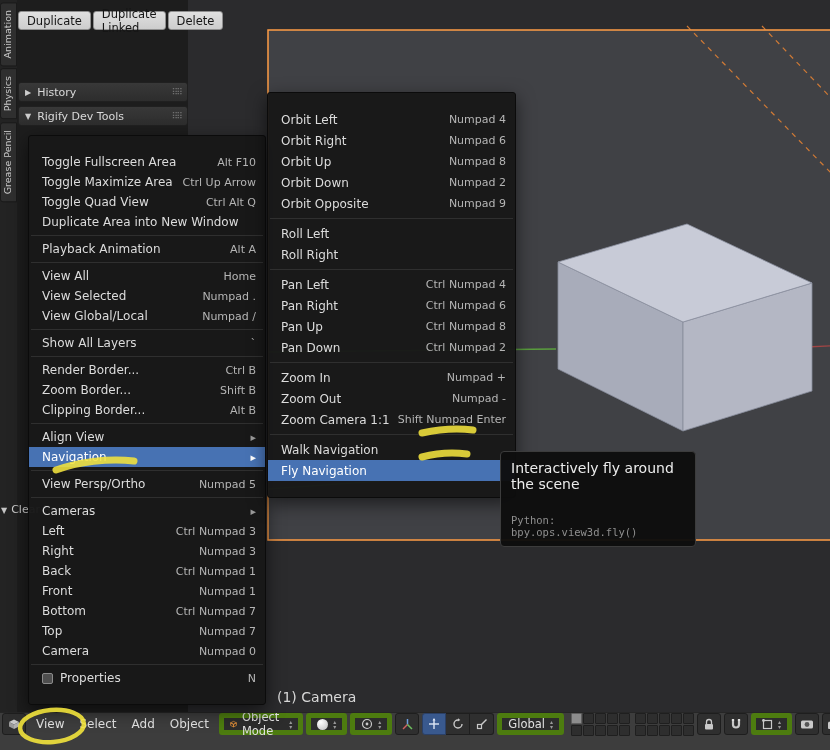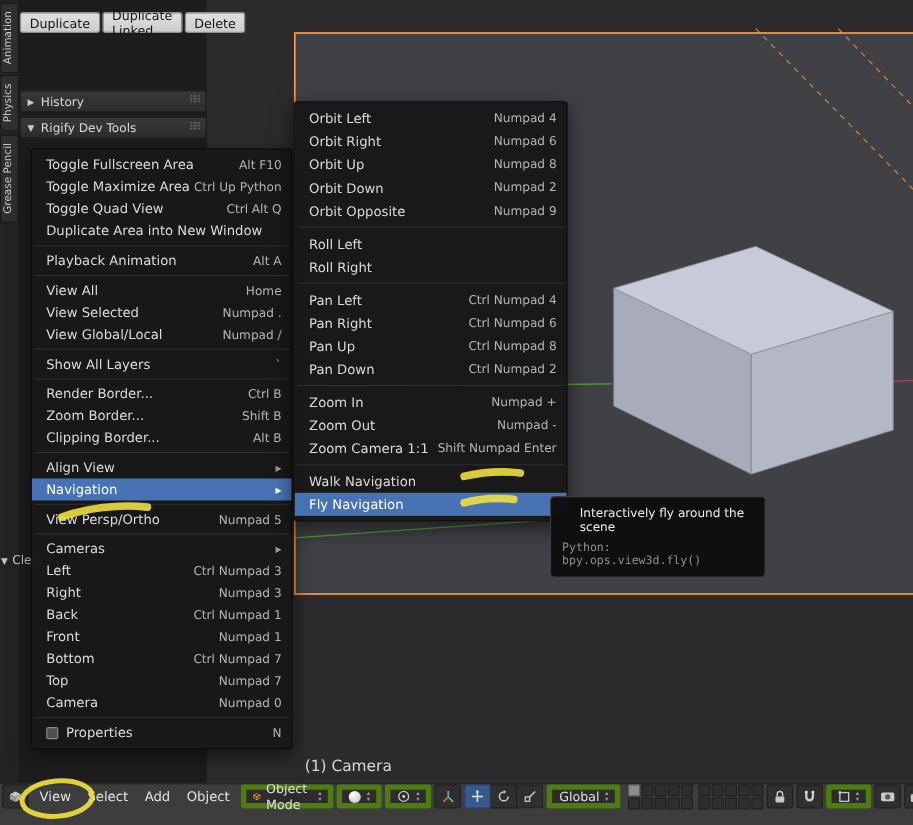--- a/index.html
+++ b/index.html
@@ -22,39 +22,39 @@
   
   .panel-hdr{position:absolute;width:170px;height:20px;background:linear-gradient(#383838,#2d2d2d);border:1px solid #202020;border-radius:3px;display:flex;align-items:center;padding:0 6px;z-index:3;color:#d9d9d9;font-size:11px;}
   .panel-hdr .p-arrow{font-size:8px;color:#cccccc;margin-right:6px;}
   .panel-hdr .p-grip{margin-left:auto;font-size:9px;color:#707070;letter-spacing:-2px;}
   .panel-history{left:18px;top:82px;}
   .panel-rigify{left:18px;top:106px;}
   .clear-ro{position:absolute;left:1px;top:503px;z-index:1;color:#cfcfcf;font-size:11px;white-space:nowrap;}
   .clear-ro .p-arrow{font-size:8px;margin-right:4px;color:#c5c5c5;}
 
   
-  .menu{position:absolute;background:rgba(24,24,24,0.97);border:1px solid #0b0b0b;border-radius:3px;padding:4px 0;box-shadow:0 6px 18px rgba(0,0,0,0.55);z-index:5;}
+  .menu{position:absolute;background:rgba(24,24,24,0.97);border:1px solid #0b0b0b;border-radius:3px;padding:16px 0;box-shadow:0 6px 18px rgba(0,0,0,0.55);z-index:5;}
   #view-menu{left:28px;top:135px;width:238px;}
   #nav-submenu{left:267px;top:92px;width:249px;}
   .menu-item{height:20px;display:flex;align-items:center;padding:0 9px 0 13px;font-size:12px;color:#dcdcdc;white-space:nowrap;}
   #nav-submenu .menu-item{height:21px;}
   .menu-item.hl{background:#4772b3;color:#ffffff;}
   .mi-label{flex:0 0 auto;}
   .mi-spacer{flex:1 1 auto;}
   .mi-shortcut{color:#b5b5b5;font-size:11px;}
   .menu-item.hl .mi-shortcut,.menu-item.hl .mi-arrow{color:#ffffff;}
   .mi-arrow{color:#9a9a9a;font-size:11px;margin-left:6px;}
   .mi-check{width:11px;height:11px;border:1px solid #8b8b8b;background:#4e4e4e;border-radius:2px;margin-right:7px;flex:0 0 auto;}
   .menu-sep{height:1px;background:#2f2f2f;margin:3px 2px;}
   #nav-submenu .menu-sep{margin:4px 2px;}
 
   
   .tooltip{position:absolute;left:500px;top:451px;width:196px;background:rgba(14,14,14,0.96);border:1px solid #3c3c3c;border-radius:4px;padding:8px 10px;z-index:6;}
-  .tt-1{font-size:11px;color:#ececec;margin-left:16px;}
-  .tt-2{font-size:10.5px;color:#8f8f8f;font-family:"DejaVu Sans Mono","Liberation Mono",monospace;margin-top:6px;}
+  .tt-1{font-size:14px;color:#ececec;}
+  .tt-2{font-size:10.5px;color:#8f8f8f;font-family:"DejaVu Sans Mono","Liberation Mono",monospace;margin-top:22px;}
 
   
   .bottom-bar{position:absolute;left:0;top:712px;width:830px;height:38px;background:#3d3d3d;border-top:1px solid #262626;display:flex;gap:3px;padding:0 2px;z-index:4;overflow:hidden;}
   .hb-btn{height:22px;min-width:24px;background:#2f2f2f;border:1px solid #1e1e1e;border-radius:3px;display:flex;align-items:center;justify-content:center;padding:0 3px;}
   .hb-btn.active{background:#39598e;border-color:#2b4066;}
   .hb-menu{font-size:12px;color:#e3e3e3;padding:4px 7px;border-radius:3px;}
   .hb-drop{height:22px;background:#2c2c2c;border:5px solid #4d7c0f;border-radius:3px;display:flex;align-items:center;gap:5px;padding:0 6px;color:#e0e0e0;font-size:11.5px;}
   .updown{display:flex;flex-direction:column;line-height:5px;font-size:6px;color:#9a9a9a;}
   .sphere-icon{width:11px;height:11px;border-radius:50%;background:radial-gradient(circle at 35% 30%,#ffffff,#bdbdbd);display:inline-block;}
   .seg-group{display:flex;gap:0;}
@@ -121,21 +121,21 @@
 
   <div class="menu" id="view-menu">
       <div class="menu-item">
         <span class="mi-label">Toggle Fullscreen Area</span>
         <span class="mi-spacer"></span>
         <span class="mi-shortcut">Alt F10</span>
       </div>
       <div class="menu-item">
         <span class="mi-label">Toggle Maximize Area</span>
         <span class="mi-spacer"></span>
-        <span class="mi-shortcut">Ctrl Up Python</span>
+        <span class="mi-shortcut">Ctrl Up Arrow</span>
       </div>
       <div class="menu-item">
         <span class="mi-label">Toggle Quad View</span>
         <span class="mi-spacer"></span>
         <span class="mi-shortcut">Ctrl Alt Q</span>
       </div>
       <div class="menu-item">
         <span class="mi-label">Duplicate Area into New Window</span>
         <span class="mi-spacer"></span>
       </div>

